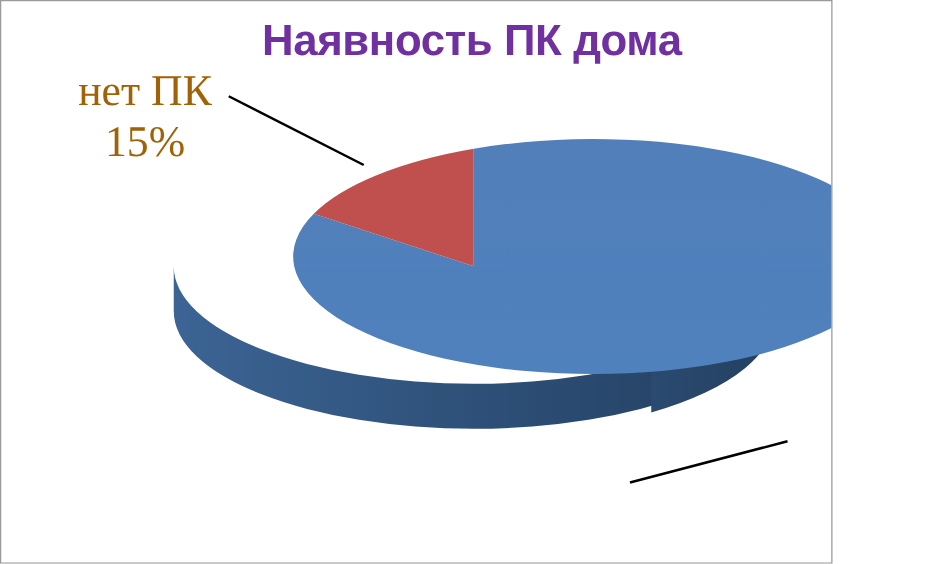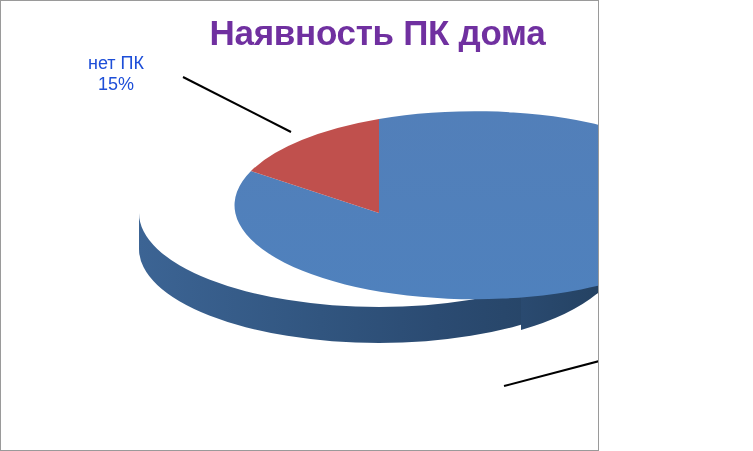--- a/index.html
+++ b/index.html
@@ -3,21 +3,21 @@
 <meta charset="utf-8">
 <title>Наявность ПК дома</title>
 <style>
   html, body {
     margin: 0;
     padding: 0;
     background: #ffffff;
   }
   #canvas {
     position: relative;
-    width: 599px;
+    width: 666px;
     height: 451px;
     background: #ffffff;
     box-sizing: border-box;
     border: 1px solid #9a9a9a;
     overflow: hidden;
     font-family: "Liberation Sans", sans-serif;
   }
   #chart-title {
     position: absolute;
     left: 0;
@@ -27,23 +27,23 @@
     font-family: "Liberation Sans", sans-serif;
     font-size: 35px;
     font-weight: bold;
     color: #7030A0;
     letter-spacing: -0.3px;
     white-space: nowrap;
     line-height: 1.05;
   }
   .data-label {
     position: absolute;
-    font-family: Liberation Sans, sans-serif;
-    font-size: 18px;
-    color: #1d4ed8;
+    font-family: Liberation Serif, serif;
+    font-size: 35px;
+    color: #a16207;
     line-height: 1.16;
     white-space: pre-line;
   }
   #label-net-pk {
     left: 40px;
     top: 52px;
     width: 150px;
     text-align: center;
   }
   #label-imeyut-pk {

